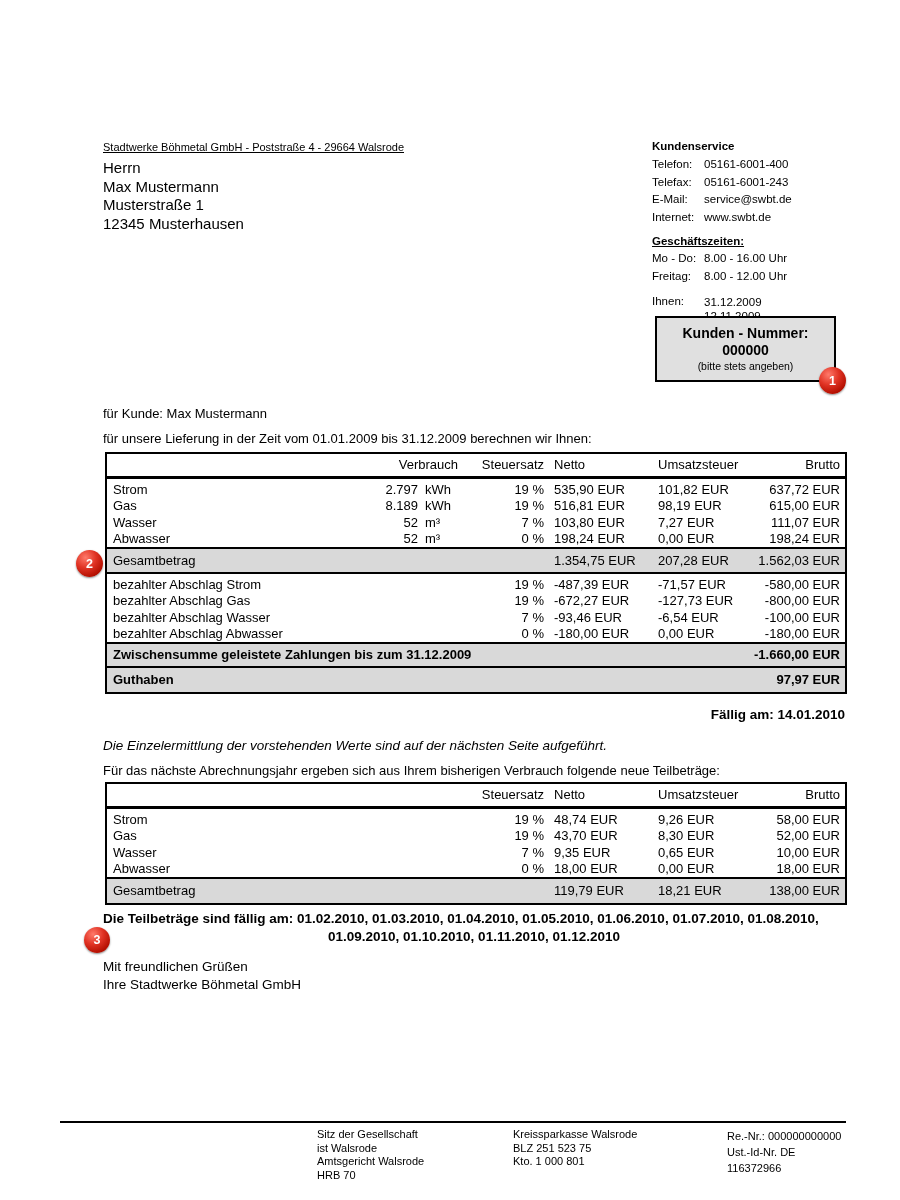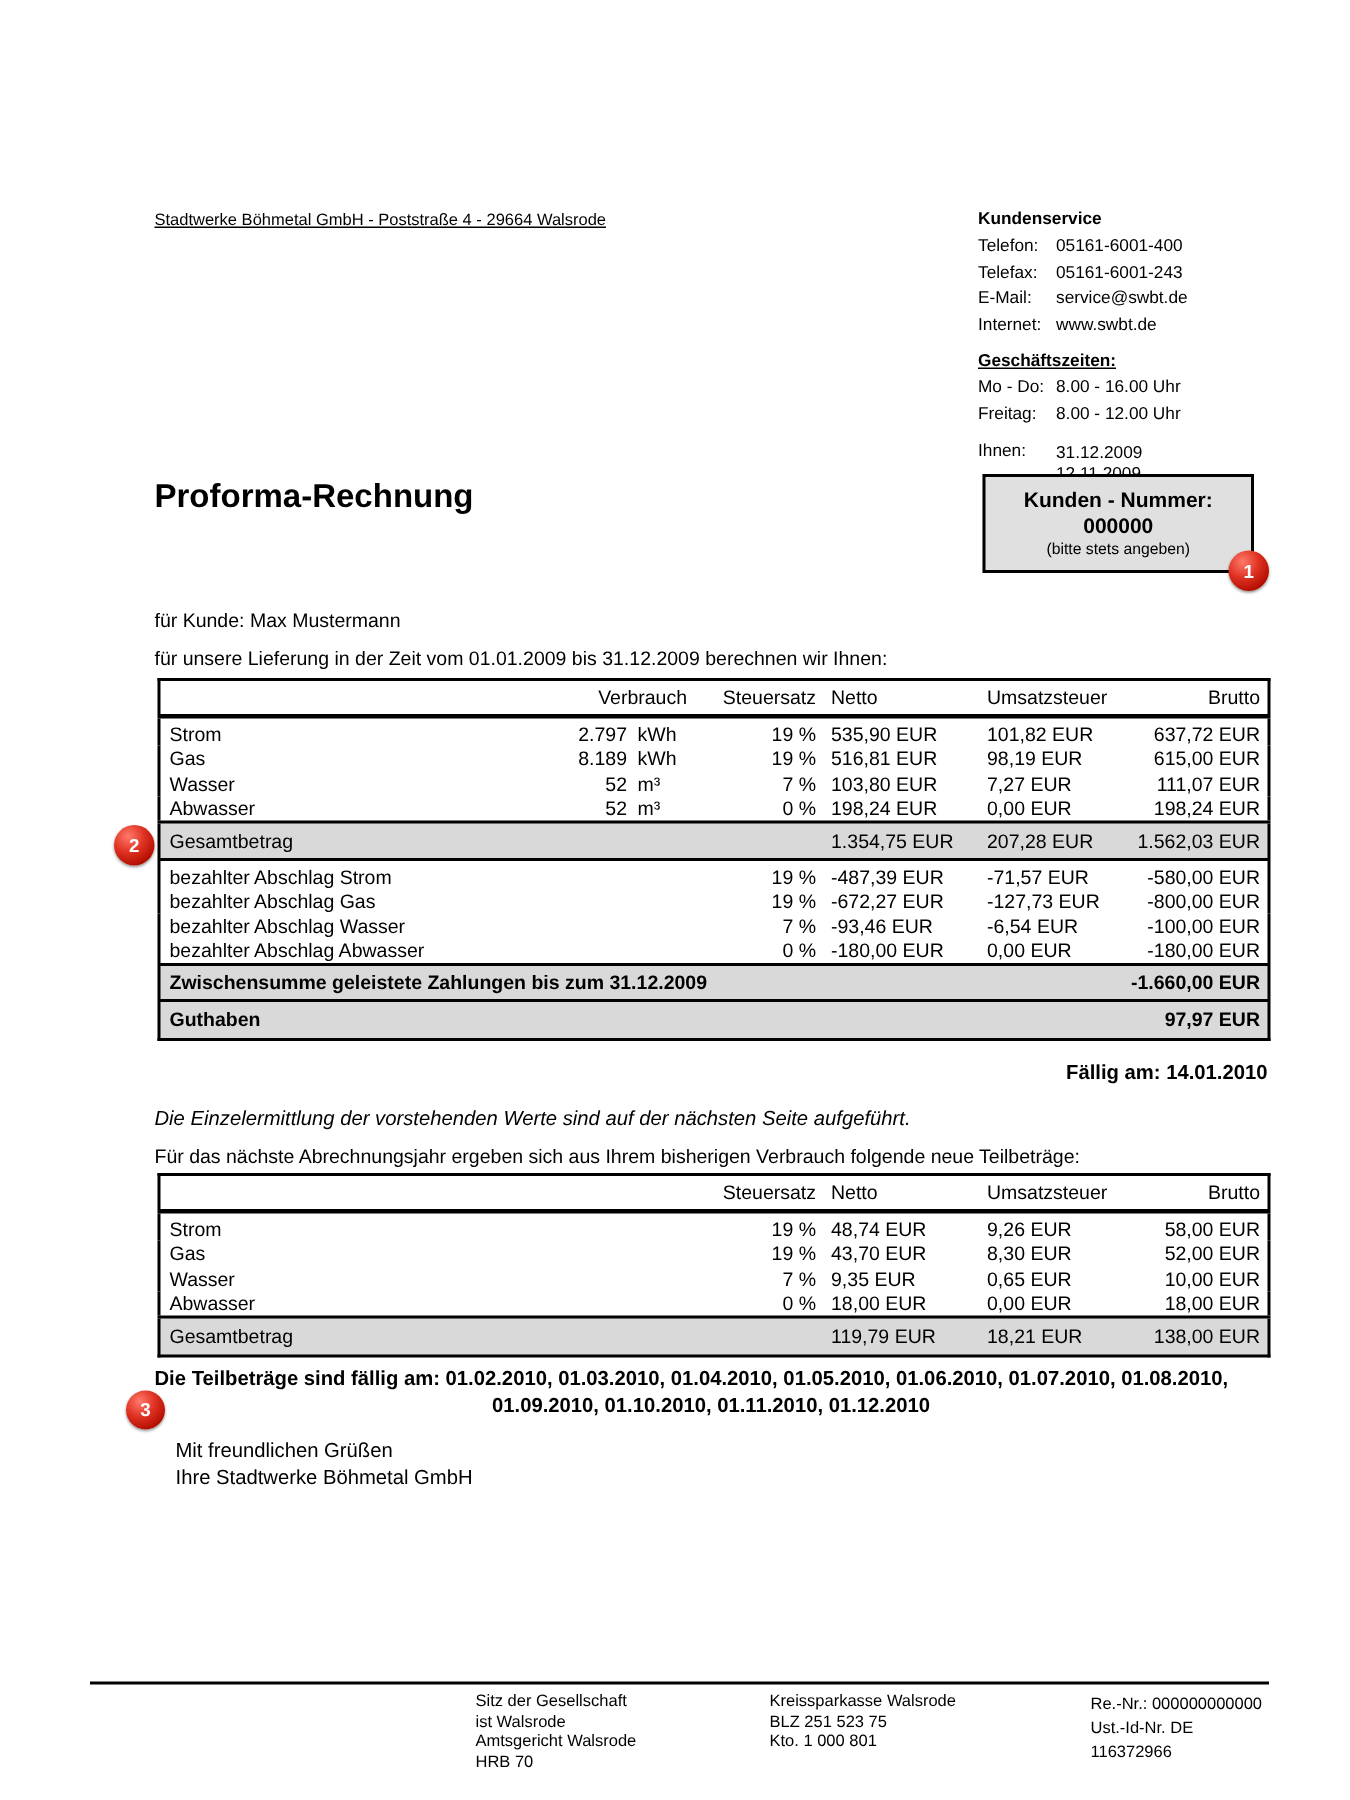--- a/index.html
+++ b/index.html
@@ -68,35 +68,41 @@
   .t2 { top: 782px; left: 105px; }
 
   .faellig { top: 707px; left: 105px; width: 740px; text-align: right; font-weight: bold; font-size: 13.5px; }
   .detail-note { top: 738px; left: 103px; font-style: italic; font-size: 13.5px; }
   .nextyear-line { top: 763px; }
 
   .due-block { top: 911px; left: 103px; width: 742px; font-size: 13.5px; font-weight: bold; }
   .due-block .l1 { white-space: nowrap; }
   .due-block .l2 { text-align: center; margin-top: 3px; }
 
-  .regards { top: 958px; left: 117px; font-size: 13.5px; line-height: 18px; }
+  .regards { top: 958px; left: 103px; font-size: 13.5px; line-height: 18px; }
 
   .footer-rule { top: 1121px; left: 60px; width: 786px; height: 2px; background: #000; }
   .fcol { top: 1128px; font-size: 11px; line-height: 13.5px; }
   .fcol-1 { left: 93px; }
   .fcol-2 { left: 317px; }
   .fcol-3 { left: 513px; }
   .fcol-4 { left: 727px; line-height: 16px; }
 </style>
 </head>
 <body>
 
 <div class="page">
 
   <div class="abs sender-line">Stadtwerke Böhmetal GmbH - Poststraße 4 - 29664 Walsrode</div>
+  <div class="abs recipient">
+    <div>Herrn</div>
+    <div>Max Mustermann</div>
+    <div>Musterstraße 1</div>
+    <div>12345 Musterhausen</div>
+  </div>
 
   <div class="abs svc">
     <div class="svc-heading">Kundenservice</div>
     <div class="svc-row">
       <span class="lbl">Telefon:</span>
       <span>05161-6001-400</span>
     </div>
     <div class="svc-row">
       <span class="lbl">Telefax:</span>
       <span>05161-6001-243</span>
@@ -127,21 +133,20 @@
     </div>
   </div>
 
   <div class="abs cust-box">
     <div class="bt">Kunden - Nummer:</div>
     <div class="bn">000000</div>
     <div class="bnote">(bitte stets angeben)</div>
   </div>
   <div class="badge" style="top:367px; left:819px;">1</div>
 
-  <div class="abs doc-title">Proforma-Rechnung</div>
   <div class="abs body-line customer-line">für Kunde: Max Mustermann</div>
   <div class="abs body-line period-line">für unsere Lieferung in der Zeit vom 01.01.2009 bis 31.12.2009 berechnen wir Ihnen:</div>
 
   <table class="abs inv t1">
     <colgroup>
       <col class="col-label">
         <col class="col-verb">
         <col class="col-unit">
         <col class="col-steuer">
       <col class="col-netto">

